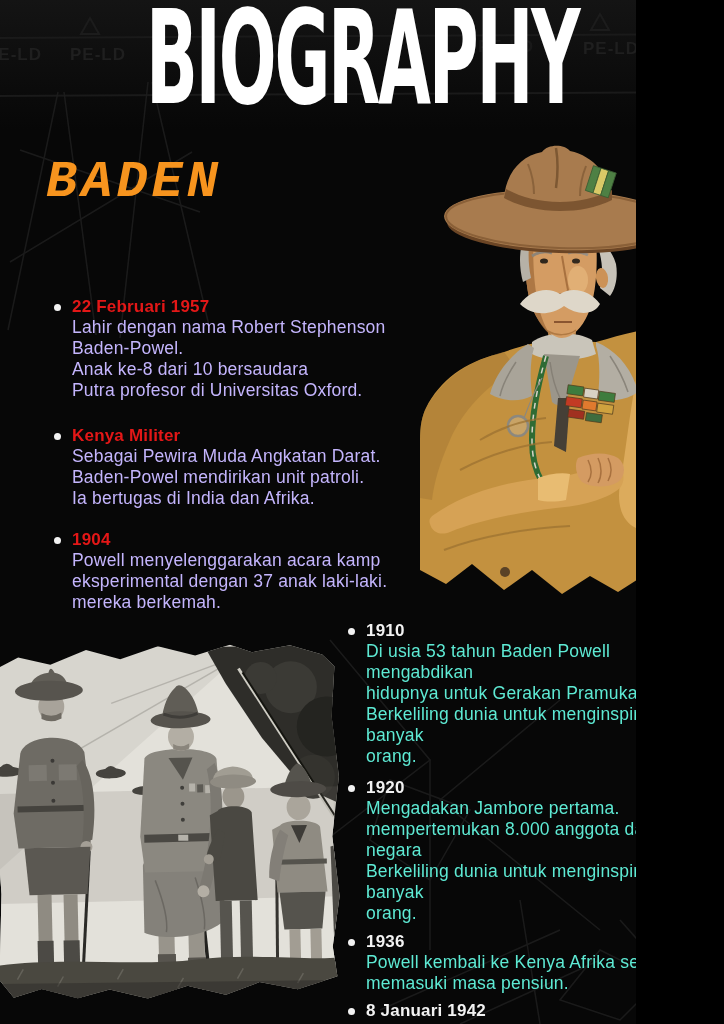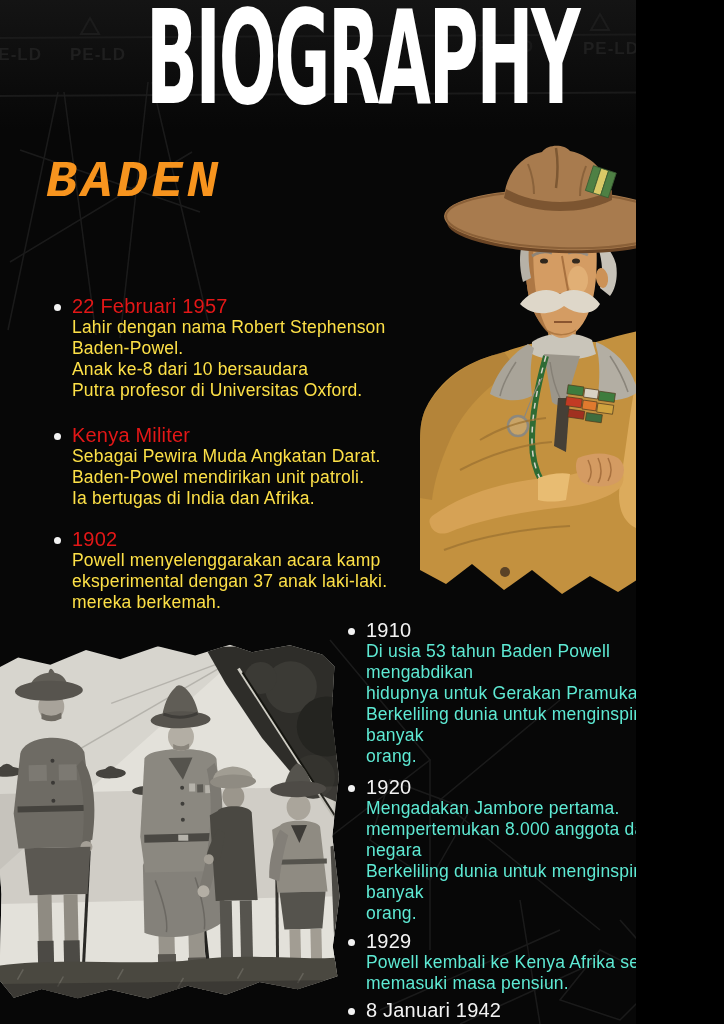--- a/index.html
+++ b/index.html
@@ -25,24 +25,24 @@
     font-size:52px; line-height:73px; letter-spacing:4px;
     color:#F7941E; white-space:nowrap;
   }
   .timeline{position:absolute;}
   .tl-left{left:54px; top:296px; width:344px;}
   .tl-right{left:348px; top:620px; width:372px;}
   .t-item{display:flex; gap:11px;}
   .tl-left .t-item{margin-bottom:24px;}
   .tl-right .t-item{margin-bottom:10px;}
   .bullet{flex:none; width:7px; height:7px; border-radius:50%; background:#f2f2f2; margin-top:8px;}
-  .t-date{font-size:20px; line-height:21px; letter-spacing:.2px;}
+  .t-date{font-size:17px; line-height:21px; letter-spacing:.2px;font-weight:bold;}
   .t-text{font-size:17.5px; line-height:21px; letter-spacing:.2px; white-space:pre-line;}
   .tl-left .t-date{color:#E31717;}
-  .tl-left .t-text{color:#fde047;}
+  .tl-left .t-text{color:#c4b5fd;}
   .tl-right .t-date{color:#F2F2F2;}
   .tl-right .t-text{color:#5eead4;}
   .portrait{position:absolute; left:420px; top:140px; width:304px; height:470px;}
   .photo{position:absolute; left:-6px; top:640px; width:356px; height:372px; transform:rotate(-1.3deg);}
 </style>
 </head>
 <body>
 
 <div class="poster">
 
@@ -213,21 +213,21 @@
       <div class="t-body">
         <div class="t-date">Kenya Militer</div>
         <div class="t-text">Sebagai Pewira Muda Angkatan Darat.
 Baden-Powel mendirikan unit patroli.
 Ia bertugas di India dan Afrika.</div>
       </div>
     </div>
     <div class="t-item">
       <span class="bullet"></span>
       <div class="t-body">
-        <div class="t-date">1902</div>
+        <div class="t-date">1904</div>
         <div class="t-text">Powell menyelenggarakan acara kamp
 eksperimental dengan 37 anak laki-laki.
 mereka berkemah.</div>
       </div>
     </div>
   </div>
 
   <svg class="photo" viewBox="0 0 356 372">
     <defs>
       <clipPath id="tornPhoto">
@@ -377,21 +377,21 @@
         <div class="t-date">1920</div>
         <div class="t-text">Mengadakan Jambore pertama.
 mempertemukan 8.000 anggota dari 34 negara
 Berkeliling dunia untuk menginspirasi banyak
 orang.</div>
       </div>
     </div>
     <div class="t-item" style="margin-bottom:6px;">
       <span class="bullet"></span>
       <div class="t-body">
-        <div class="t-date">1929</div>
+        <div class="t-date">1936</div>
         <div class="t-text">Powell kembali ke Kenya Afrika sebelum
 memasuki masa pensiun.</div>
       </div>
     </div>
     <div class="t-item">
       <span class="bullet"></span>
       <div class="t-body">
         <div class="t-date">8 Januari 1942</div>
         <div class="t-text">Baden Powell meninggal di usia 83.
 Dimakamkan di Nyeri, Kenya, Afrika.

